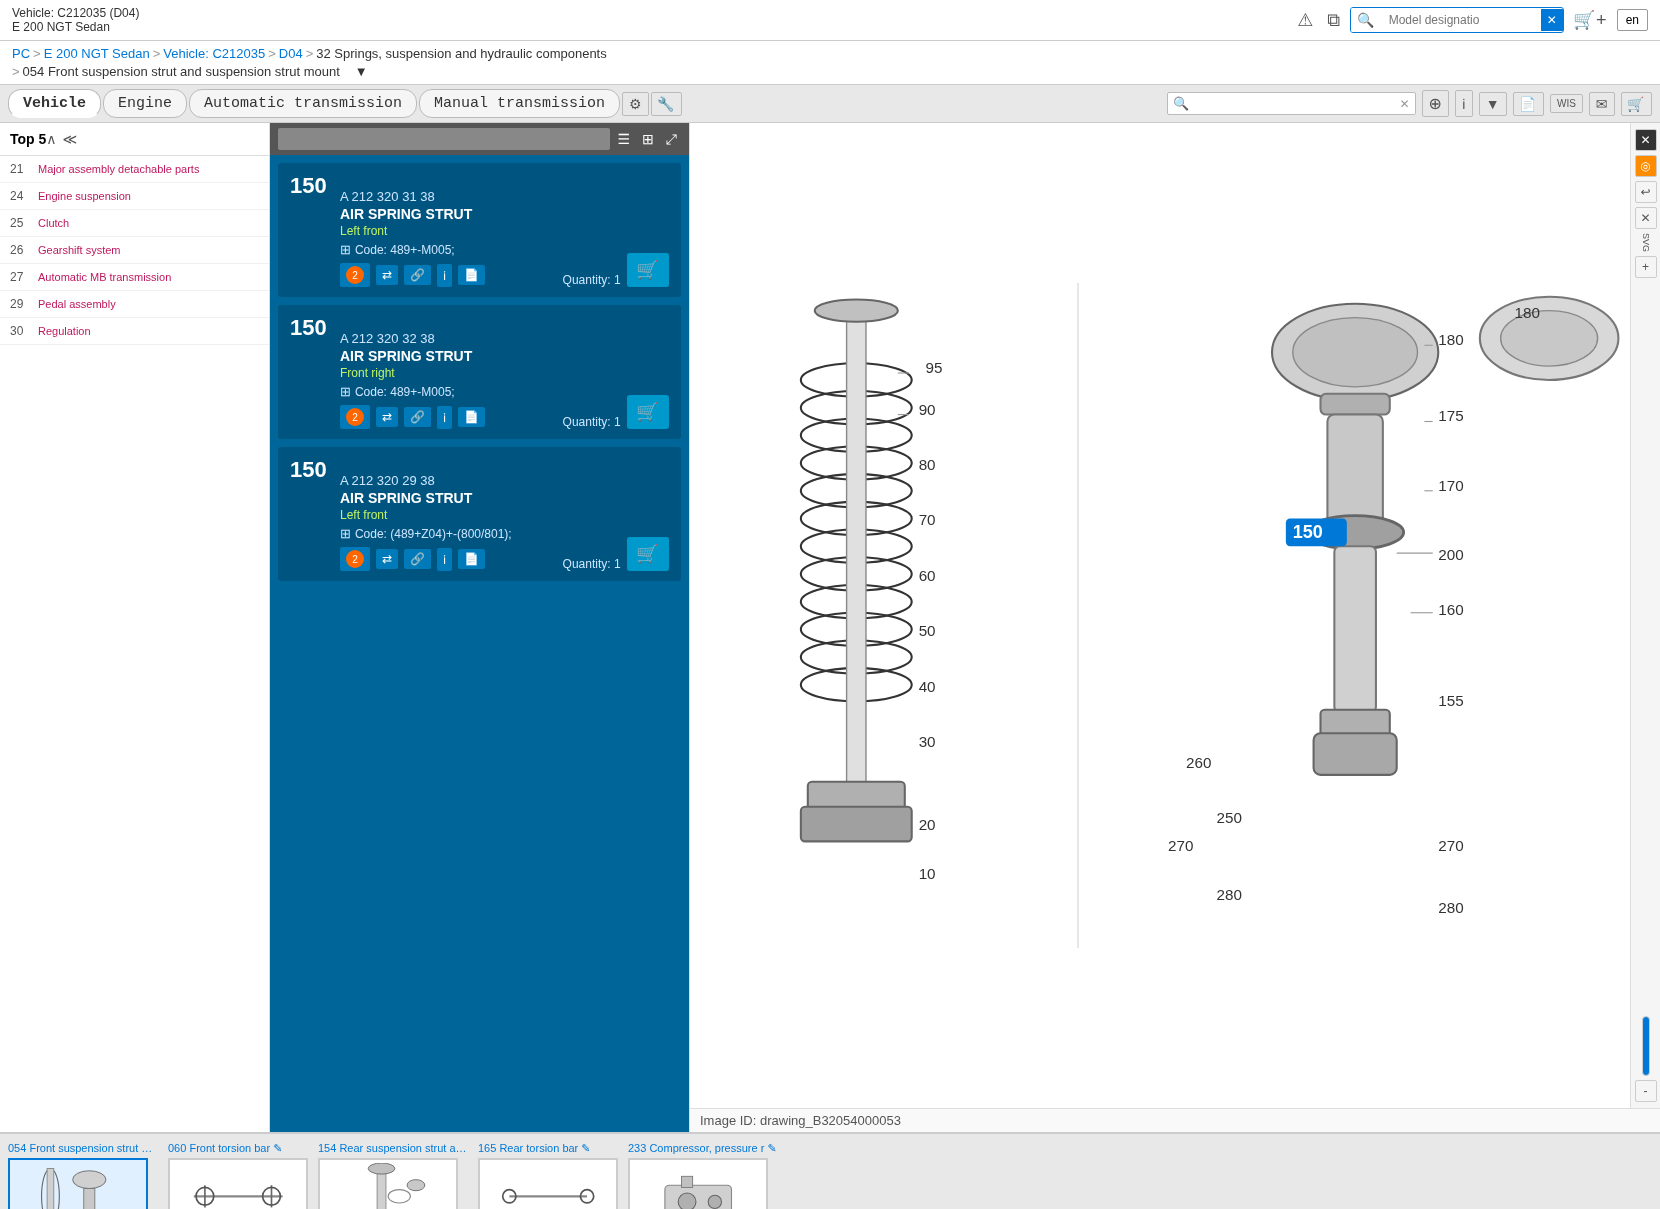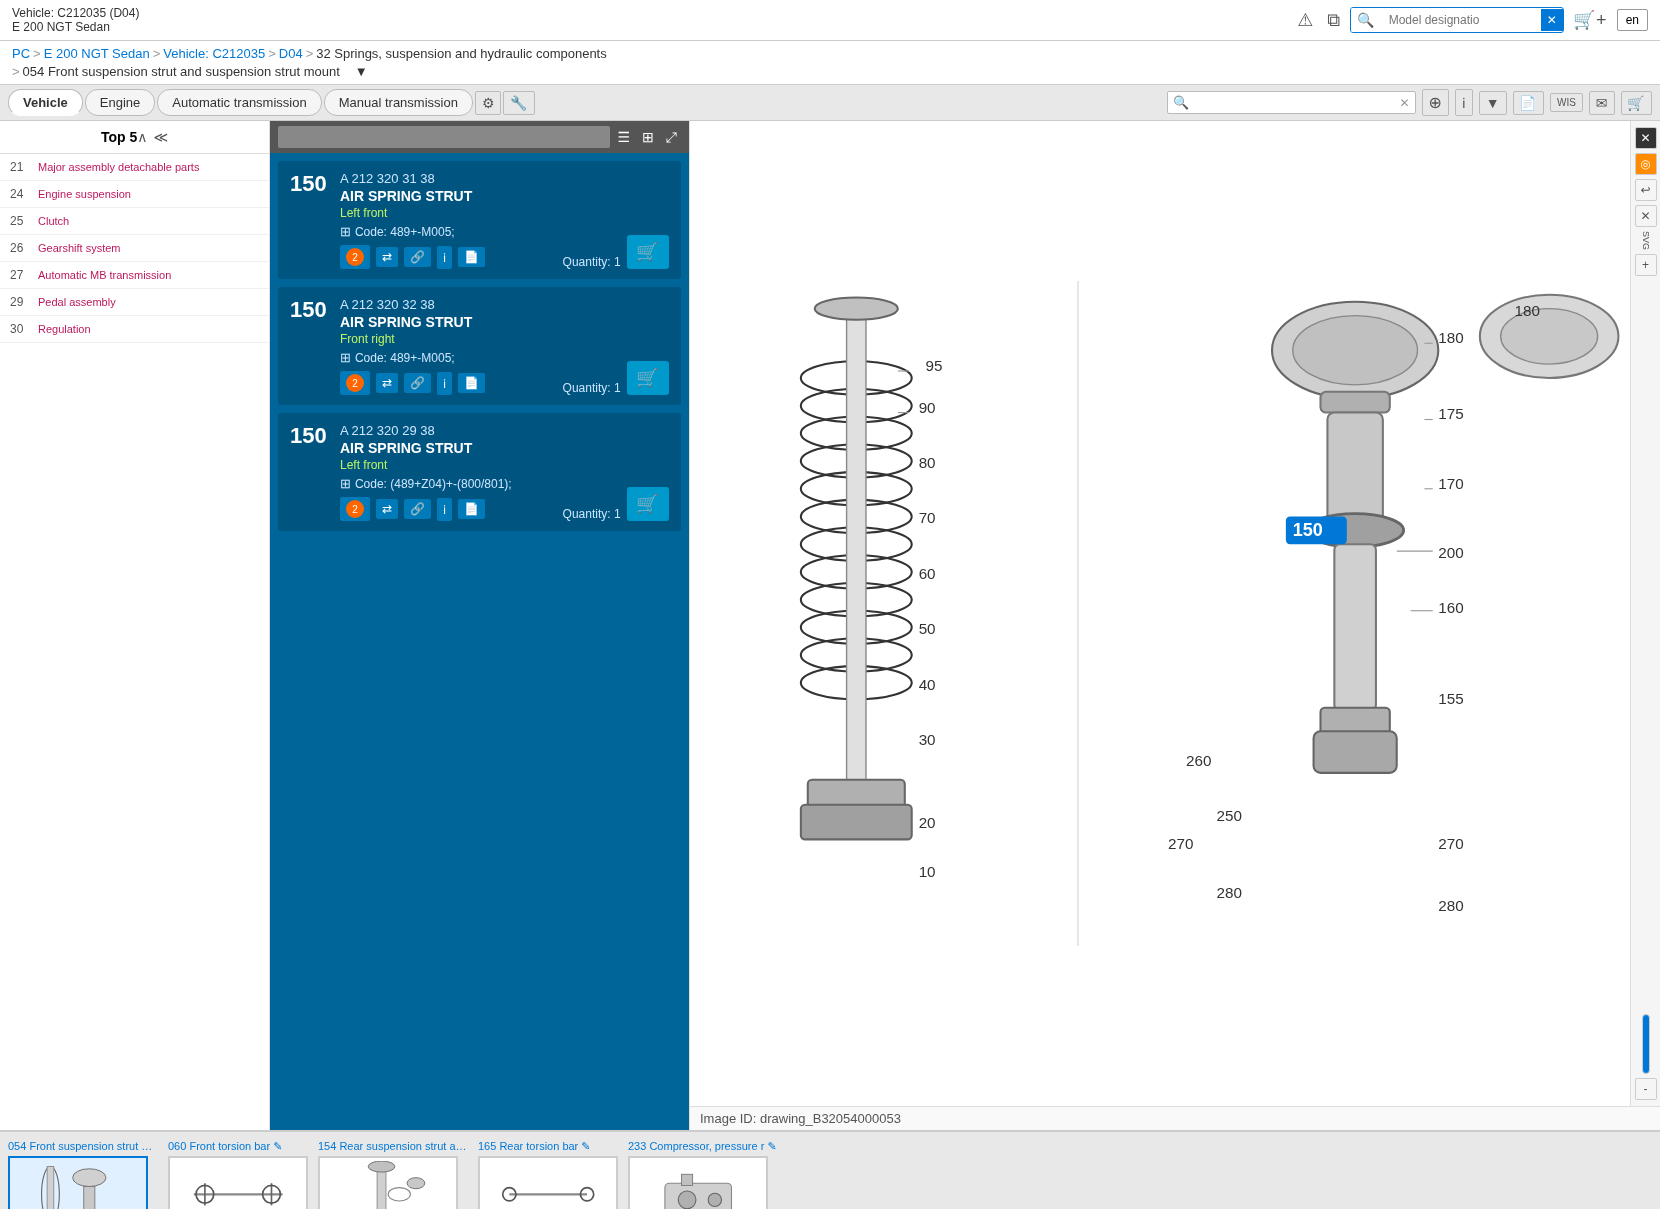--- a/index.html
+++ b/index.html
@@ -53,21 +53,21 @@
       background: #e8e8e8;
       border-bottom: 1px solid #ccc;
       padding: 4px 8px;
       display: flex;
       align-items: center;
       justify-content: space-between;
     }
     .toolbar-tabs { display: flex; gap: 2px; align-items: center; }
     .tab-btn {
       padding: 5px 14px; border: 1px solid #bbb; background: #f5f5f5;
-      cursor: pointer; font-size: 13px; border-radius: 13px; color: #333;
+      cursor: pointer; font-size: 15px; border-radius: 13px; color: #333; font-family: Liberation Mono, monospace;
     }
     .tab-btn.active { background: #fff; border-bottom-color: #fff; font-weight: bold; }
     .toolbar-icon-btn { background: transparent; border: 1px solid #bbb; padding: 3px 6px; cursor: pointer; font-size: 14px; border-radius: 2px; color: #555; }
     .toolbar-search { display: flex; align-items: center; border: 1px solid #bbb; background: #fff; border-radius: 2px; overflow: hidden; }
     .toolbar-search input { border: none; outline: none; padding: 3px 6px; font-size: 12px; width: 200px; }
     .toolbar-search .clear-s { background: #fff; border: none; color: #999; cursor: pointer; padding: 3px 5px; font-size: 12px; }
 
     
     .main-layout {
       display: flex;
@@ -84,21 +84,21 @@
       display: flex;
       flex-direction: column;
       overflow: hidden;
     }
     .left-panel-header {
       background: #fff;
       padding: 8px 10px;
       border-bottom: 1px solid #ddd;
       display: flex;
       align-items: center;
-      justify-content: center;
+      justify-content: flex-start;
     }
     .left-panel-title { font-weight: bold; font-size: 14px; }
     .left-panel-controls { display: flex; gap: 6px; }
     .panel-ctrl-btn { background: transparent; border: none; cursor: pointer; font-size: 14px; color: #555; }
     .quick-list { border-bottom: 1px solid #ddd; }
     .quick-item {
       padding: 5px 10px; font-size: 12px; color: #0078d7; cursor: pointer;
       border-bottom: 1px solid #f0f0f0;
     }
     .main-groups-header {
@@ -137,21 +137,21 @@
     .parts-list { overflow-y: auto; flex: 1; padding: 8px 8px; display: flex; flex-direction: column; gap: 8px; }
     .part-card {
       background: #005580;
       border-radius: 3px;
       padding: 10px 12px;
       color: #fff;
       display: flex;
       gap: 10px;
     }
     .part-num { font-size: 22px; font-weight: bold; color: #fff; min-width: 40px; }
-    .part-details { flex: 1; }
+    .part-details { flex: 1; margin-top: 16px; }
     .part-part-num { font-size: 13px; color: #cce5ff; margin-bottom: 2px; }
     .part-name { font-size: 14px; font-weight: bold; color: #fff; margin-bottom: 2px; }
     .part-desc { font-size: 12px; color: #bef264; margin-bottom: 4px; }
     .part-code { font-size: 12px; color: #cce5ff; display: flex; align-items: center; gap: 4px; margin-bottom: 6px; }
     .part-icons { display: flex; gap: 6px; align-items: center; }
     .part-icon-btn { background: #007ab8; border: none; border-radius: 2px; padding: 3px 6px; color: #fff; font-size: 12px; cursor: pointer; display: inline-flex; align-items: center; gap: 2px; }
     .qty-row { display: flex; flex-direction: row; align-items: flex-end; gap: 6px; }
     .qty-label { font-size: 12px; color: #cce5ff; }
     .cart-btn { background: #0099cc; border: none; border-radius: 3px; padding: 6px 10px; color: #fff; cursor: pointer; font-size: 18px; }
     .badge-num { background: #ff6600; color: #fff; border-radius: 50%; width: 18px; height: 18px; font-size: 10px; display: inline-flex; align-items: center; justify-content: center; }

